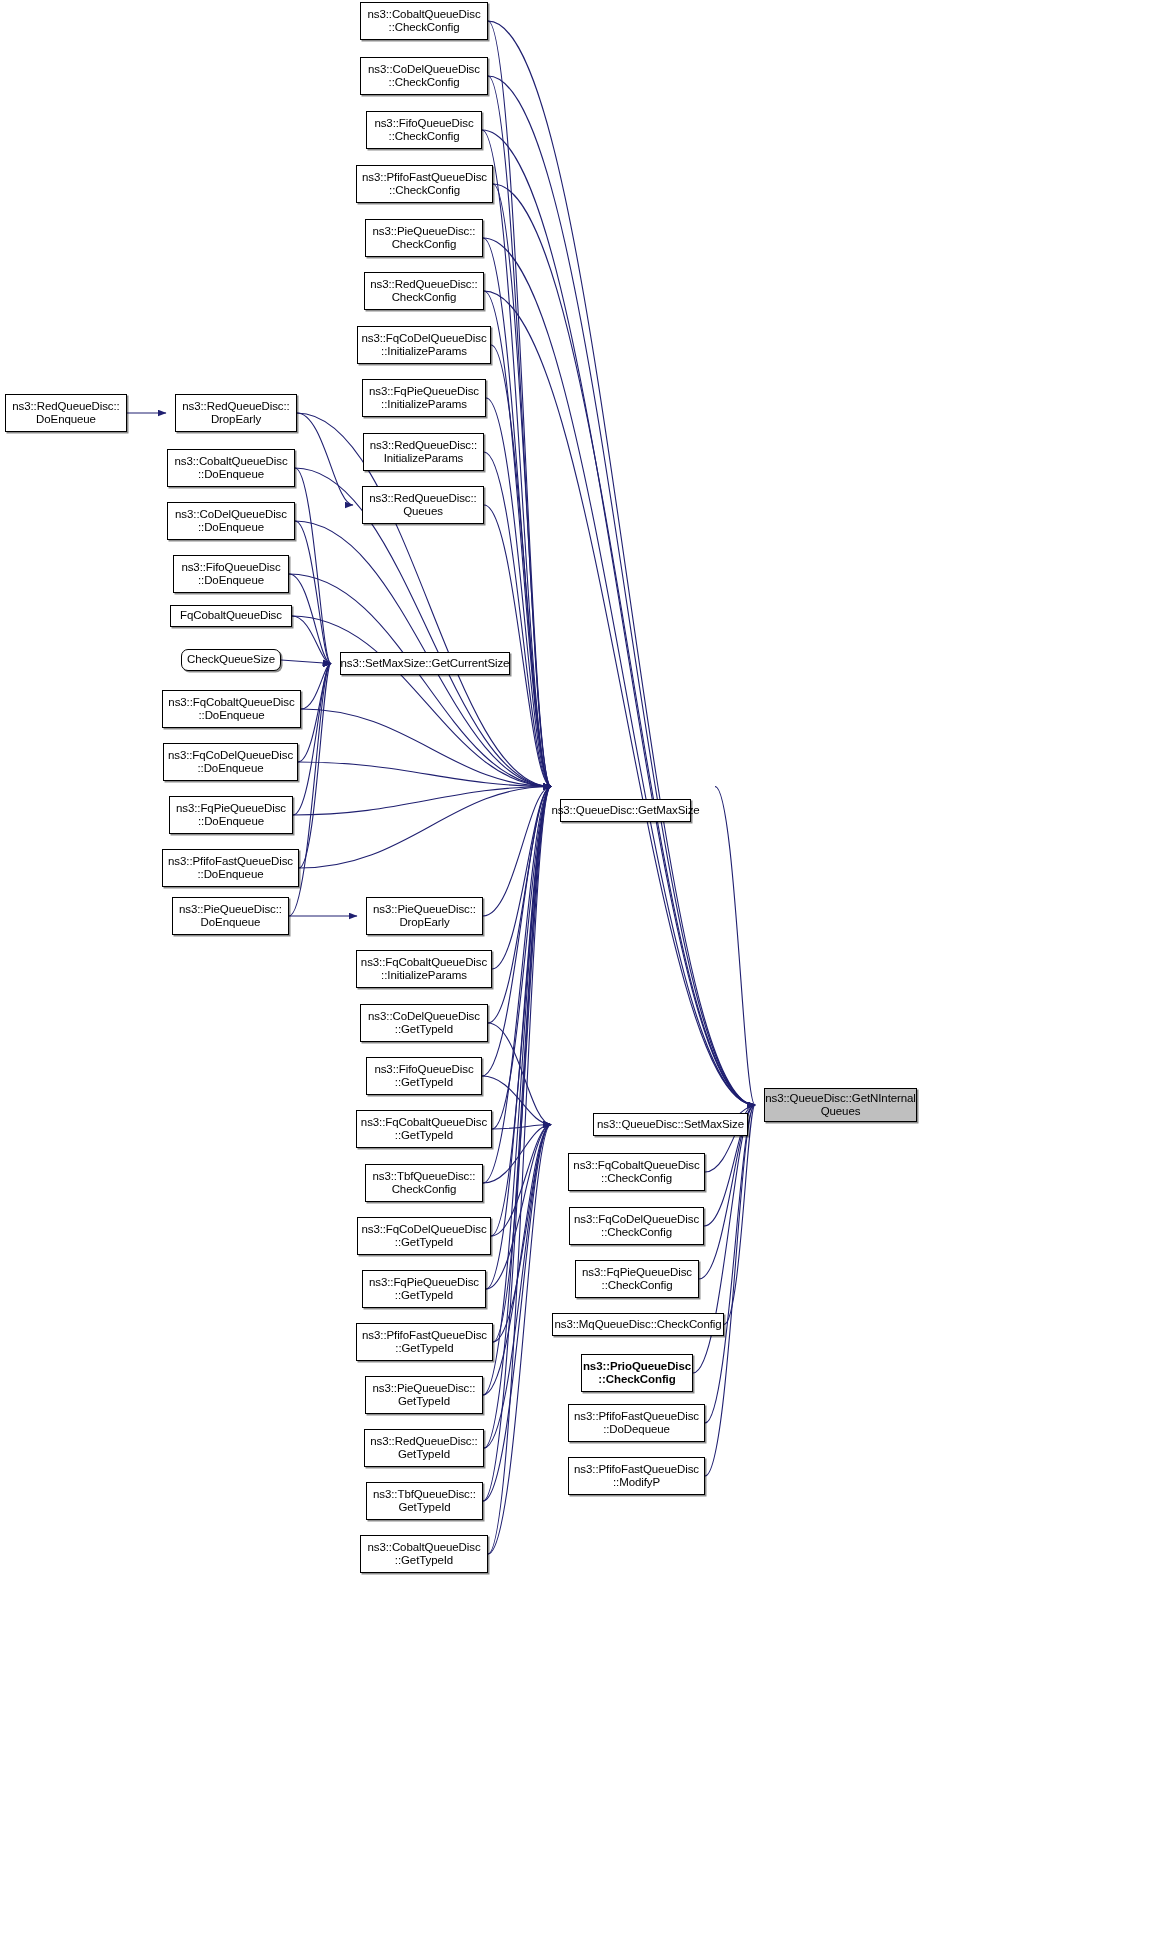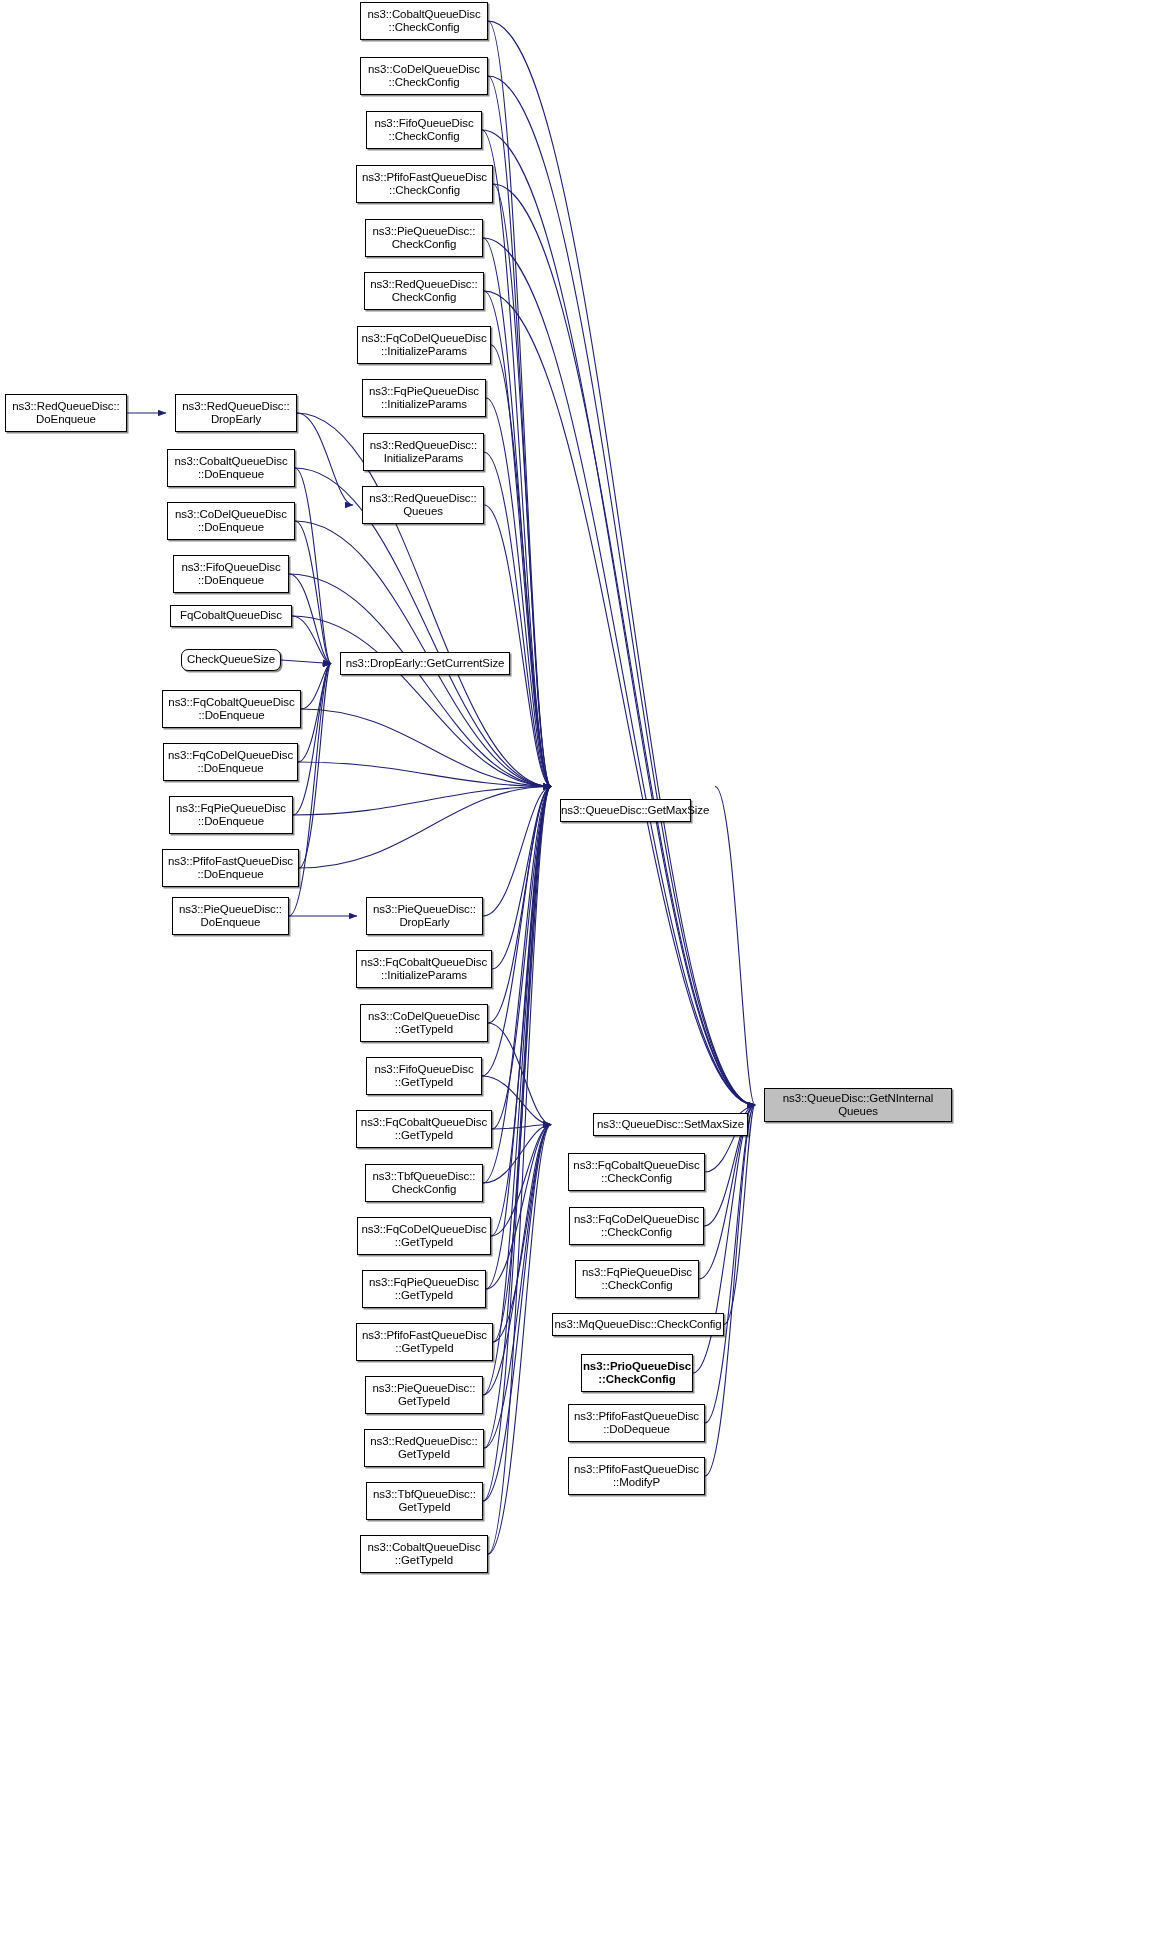--- a/index.html
+++ b/index.html
@@ -28,20 +28,21 @@
     position: absolute;
     box-sizing: border-box;
     border: 1px solid #000000;
     background: #ffffff;
     color: #000000;
     font-size: 11.5px;
     line-height: 13.5px;
     text-align: center;
     display: flex;
     flex-direction: column;
+    align-items: center;
     justify-content: center;
     white-space: pre;
     letter-spacing: -0.1px;
     z-index: 5;
     box-shadow: 1.5px 1.5px 0 rgba(0,0,0,0.45);
   }
   .node.highlight {
     background: #bfbfbf;
   }
   .node .l {
@@ -148,24 +149,24 @@
       <div class="node" style="left: 167px; top: 449px; width: 128px; height: 38px;"><span class="l">ns3::CobaltQueueDisc</span><span class="l">::DoEnqueue</span></div>
       <div class="node" style="left: 167px; top: 502px; width: 128px; height: 38px;"><span class="l">ns3::CoDelQueueDisc</span><span class="l">::DoEnqueue</span></div>
       <div class="node" style="left: 173px; top: 555px; width: 116px; height: 38px;"><span class="l">ns3::FifoQueueDisc</span><span class="l">::DoEnqueue</span></div>
       <div class="node" style="left: 170px; top: 605px; width: 122px; height: 22px;"><span class="l">FqCobaltQueueDisc</span></div>
       <div class="node" style="left: 181px; top: 649px; width: 100px; height: 22px; border-radius: 7px;"><span class="l">CheckQueueSize</span></div>
       <div class="node" style="left: 162px; top: 690px; width: 139px; height: 38px;"><span class="l">ns3::FqCobaltQueueDisc</span><span class="l">::DoEnqueue</span></div>
       <div class="node" style="left: 163px; top: 743px; width: 135px; height: 38px;"><span class="l">ns3::FqCoDelQueueDisc</span><span class="l">::DoEnqueue</span></div>
       <div class="node" style="left: 169px; top: 796px; width: 124px; height: 38px;"><span class="l">ns3::FqPieQueueDisc</span><span class="l">::DoEnqueue</span></div>
       <div class="node" style="left: 162px; top: 849px; width: 137px; height: 38px;"><span class="l">ns3::PfifoFastQueueDisc</span><span class="l">::DoEnqueue</span></div>
       <div class="node" style="left: 172px; top: 897px; width: 117px; height: 38px;"><span class="l">ns3::PieQueueDisc::</span><span class="l">DoEnqueue</span></div>
-      <div class="node" style="left: 340px; top: 652px; width: 170px; height: 23px;"><span class="l">ns3::DropEarly::GetCurrentSize</span></div>
+      <div class="node" style="left: 340px; top: 652px; width: 170px; height: 23px;"><span class="l">ns3::SetMaxSize::GetCurrentSize</span></div>
       <div class="node" style="left: 560px; top: 775px; width: 131px; height: 23px; margin-top: 24px;"><span class="l">ns3::QueueDisc::GetMaxSize</span></div>
       <div class="node" style="left: 560px; top: 1113px; width: 155px; height: 23px; margin-left: 33px;"><span class="l">ns3::QueueDisc::SetMaxSize</span></div>
-      <div class="node highlight" style="left: 764px; top: 1088px; width: 188px; height: 34px;"><span class="l">ns3::QueueDisc::GetNInternal</span><span class="l">Queues</span></div>
+      <div class="node highlight" style="left: 764px; top: 1088px; width: 153px; height: 34px;"><span class="l">ns3::QueueDisc::GetNInternal</span><span class="l">Queues</span></div>
       <div class="node" style="left: 366px; top: 897px; width: 117px; height: 38px;"><span class="l">ns3::PieQueueDisc::</span><span class="l">DropEarly</span></div>
       <div class="node" style="left: 356px; top: 950px; width: 136px; height: 38px;"><span class="l">ns3::FqCobaltQueueDisc</span><span class="l">::InitializeParams</span></div>
       <div class="node" style="left: 360px; top: 1004px; width: 128px; height: 38px;"><span class="l">ns3::CoDelQueueDisc</span><span class="l">::GetTypeId</span></div>
       <div class="node" style="left: 366px; top: 1057px; width: 116px; height: 38px;"><span class="l">ns3::FifoQueueDisc</span><span class="l">::GetTypeId</span></div>
       <div class="node" style="left: 356px; top: 1110px; width: 136px; height: 38px;"><span class="l">ns3::FqCobaltQueueDisc</span><span class="l">::GetTypeId</span></div>
       <div class="node" style="left: 365px; top: 1164px; width: 118px; height: 38px;"><span class="l">ns3::TbfQueueDisc::</span><span class="l">CheckConfig</span></div>
       <div class="node" style="left: 357px; top: 1217px; width: 134px; height: 38px;"><span class="l">ns3::FqCoDelQueueDisc</span><span class="l">::GetTypeId</span></div>
       <div class="node" style="left: 362px; top: 1270px; width: 124px; height: 38px;"><span class="l">ns3::FqPieQueueDisc</span><span class="l">::GetTypeId</span></div>
       <div class="node" style="left: 356px; top: 1323px; width: 137px; height: 38px;"><span class="l">ns3::PfifoFastQueueDisc</span><span class="l">::GetTypeId</span></div>
       <div class="node" style="left: 365px; top: 1376px; width: 118px; height: 38px;"><span class="l">ns3::PieQueueDisc::</span><span class="l">GetTypeId</span></div>

